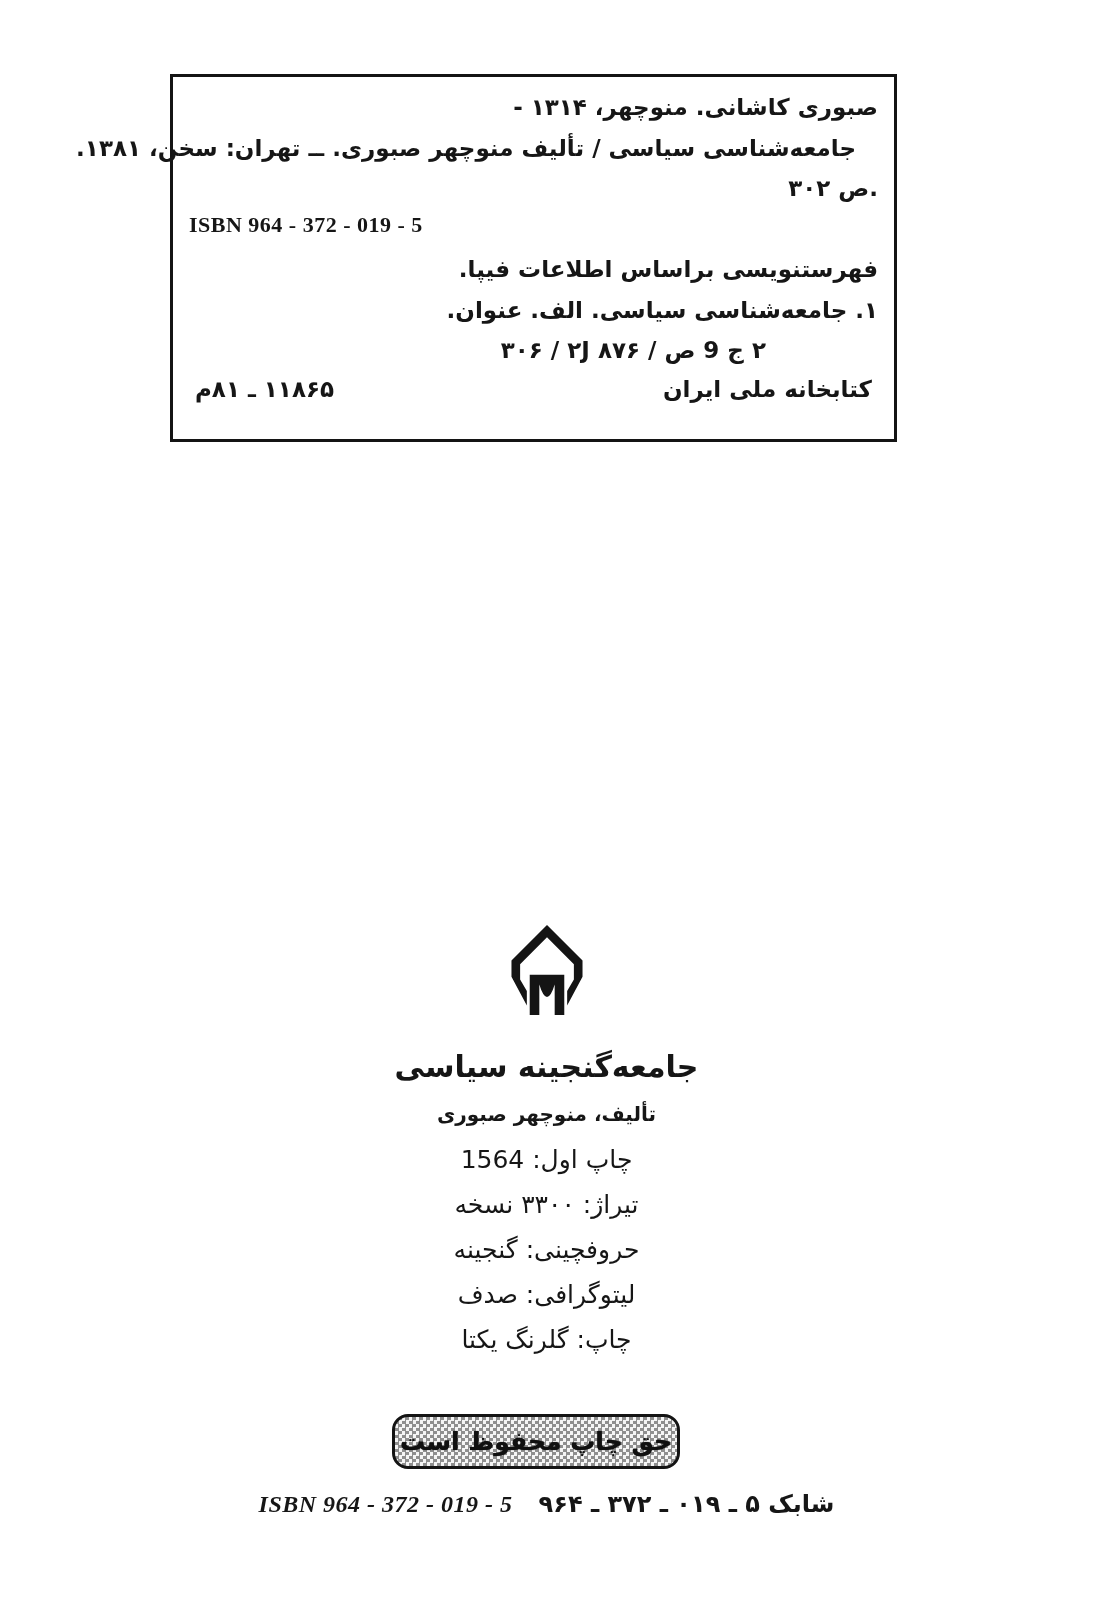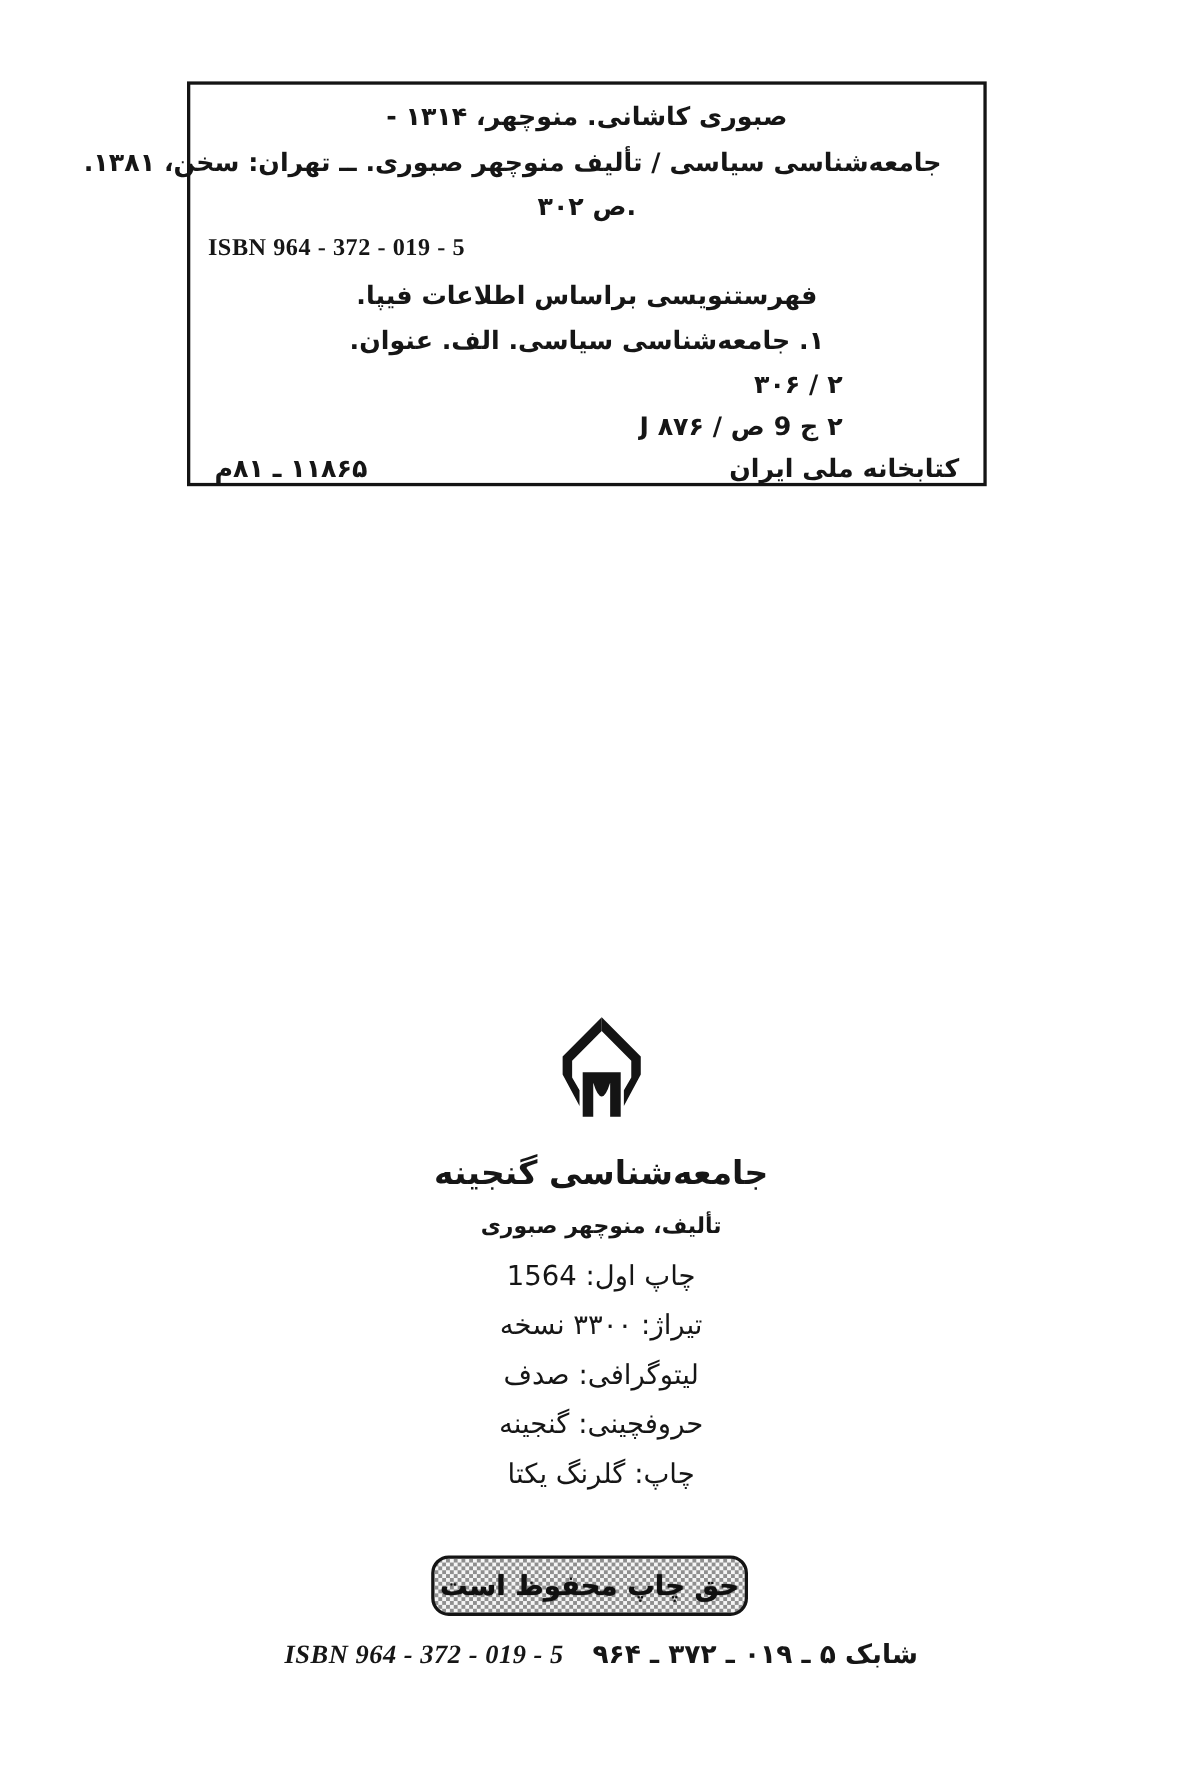--- a/index.html
+++ b/index.html
@@ -9,32 +9,32 @@
     font-family:"DejaVu Sans",sans-serif;
   }
   
   .cip-box{
     position:absolute;left:170px;top:74px;width:727px;height:368px;
     border:3px solid #141414;box-sizing:border-box;
     padding:10px 16px 8px 16px;
     direction:rtl;text-align:right;
     font-size:23px;font-weight:700;line-height:41px;white-space:nowrap;
   }
-  .cip-line{direction:rtl;text-align:center;}
+  .cip-line{direction:rtl;}
   .cip-indent{padding-right:22px;}
   .cip-pages{line-height:38px;}
   .isbn-box-line{
     direction:ltr;text-align:left;line-height:36px;
     font-family:"Liberation Serif","DejaVu Serif",serif;
     font-size:22px;font-weight:700;letter-spacing:.5px;
   }
   .cip-note-first{margin-top:6px;}
   .vis{unicode-bidi:bidi-override;direction:ltr;display:inline-block;}
   .call-row{display:flex;justify-content:flex-end;direction:ltr;
-    padding:0 112px 0 232px;line-height:38px;flex-direction:column;}
+    padding:0 112px 0 232px;line-height:38px;}
   .natl-row{display:flex;justify-content:space-between;direction:ltr;
     padding:0 6px 0 6px;line-height:40px;}
   
   .logo-wrap{position:absolute;left:0;top:922px;width:1093px;text-align:center;}
   .logo-wrap svg{display:inline-block;}
   
   .colophon{
     position:absolute;left:0;top:1043px;width:1093px;
     direction:rtl;text-align:center;
   }
@@ -93,26 +93,26 @@
     <svg width="96" height="96" viewBox="0 0 100 100" aria-hidden="true">
       <g fill="#141414">
         <path d="M50,3 L13,40 L13,57 L29,87 L29,72 L22,60 L22,44 L50,16 Z"></path>
         <path d="M50,3 L87,40 L87,57 L71,87 L71,72 L78,60 L78,44 L50,16 Z"></path>
         <path d="M32,55 H68 V97 H58 V65 Q54,78 50,78 Q46,78 42,65 V97 H32 Z"></path>
       </g>
     </svg>
   </div>
 
   <div class="colophon">
-    <div class="title">جامعه‌شناسی گنجینه</div>
+    <div class="title">جامعه‌گنجینه سیاسی</div>
     <div class="author">تألیف، منوچهر صبوری</div>
     <div class="meta">چاپ اول: 1564</div>
     <div class="meta">تیراژ: ۳۳۰۰ نسخه</div>
+    <div class="meta">حروفچینی: گنجینه</div>
     <div class="meta">لیتوگرافی: صدف</div>
-    <div class="meta">حروفچینی: گنجینه</div>
     <div class="meta">چاپ: گلرنگ یکتا</div>
   </div>
 
   <div class="stamp">
     <span>حق چاپ محفوظ است</span>
   </div>
 
   <div class="footer-isbn">
     <span class="latin">ISBN 964 - 372 - 019 - 5</span>
     <span class="persian">شابک ۵ ـ ۰۱۹ ـ ۳۷۲ ـ ۹۶۴</span>

